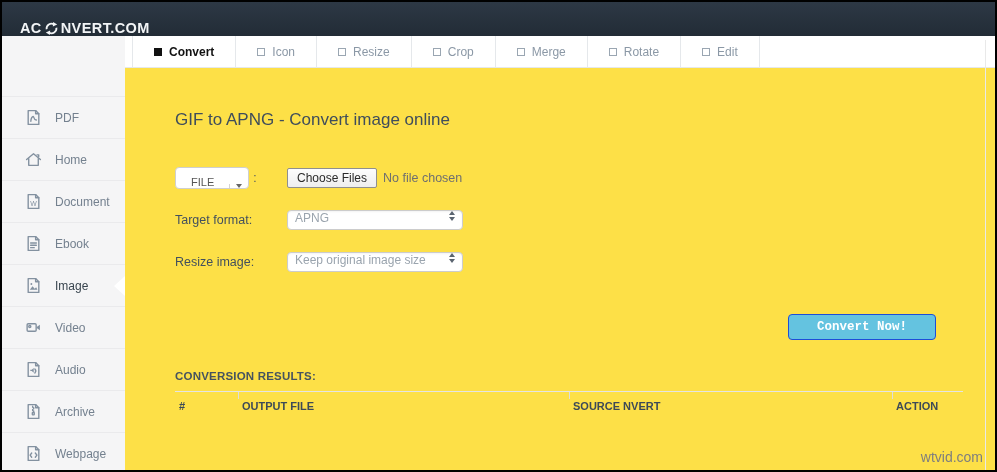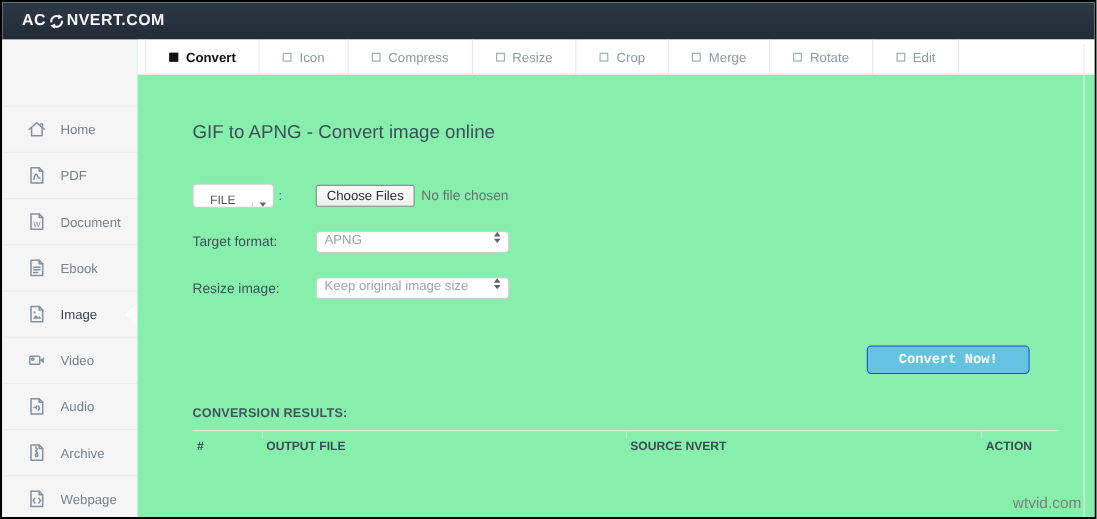--- a/index.html
+++ b/index.html
@@ -5,21 +5,21 @@
   * { margin:0; padding:0; box-sizing:border-box; }
   body { background:#fff; font-family:"Liberation Sans", sans-serif; }
   .frame {
     position:relative; width:997px; height:472px;
     border:2px solid #000; background:#fff; overflow:hidden;
   }
   
   .topbar {
     position:absolute; top:0; left:0; right:0; height:34px;
     background:linear-gradient(#2d3845,#222c36);
-    display:flex; align-items:center; padding-left:18px;
+    display:flex; align-items:flex-end; padding-left:18px;
   }
   .logo { display:flex; align-items:center; color:#f2f4f6; font-weight:bold;
           font-size:14.5px; letter-spacing:.4px; cursor:pointer; }
   .logo svg { margin:0 2px; }
   
   .sidebar {
     position:absolute; top:34px; left:0; bottom:0; width:123px;
     background:#f5f5f6;
   }
   .side-spacer { height:60px; }
@@ -32,21 +32,21 @@
   .side-item .icn svg { width:17px; height:17px; stroke:#8391a0; fill:none;
                         stroke-width:1.3; stroke-linejoin:round; stroke-linecap:round; }
   .side-item.active { color:#39454f; }
   .side-item.active .notch {
     position:absolute; right:0; top:50%; margin-top:-10px;
     width:0; height:0;
     border-top:10px solid transparent; border-bottom:10px solid transparent;
     border-right:11px solid #ffffff;
   }
   
-  .main { position:absolute; left:123px; top:34px; right:0; bottom:0; background:#86efac; }
+  .main { position:absolute; left:123px; top:34px; right:0; bottom:0; background:#fde047; }
   .right-edge { position:absolute; top:4px; bottom:0; right:9px; width:1px; background:#e9e9e9; }
   .tabbar {
     display:flex; padding-left:7px; border-bottom:1px solid #e5e8eb; height:32px;
     background:#fff;
   }
   .tab {
     display:flex; align-items:center; gap:7px; padding:0 21px;
     font-size:12px; color:#8b98a6; border-right:1px solid #e5e8eb; cursor:pointer;
   }
   .tab:first-child { border-left:1px solid #e5e8eb; }
@@ -124,44 +124,44 @@
       <span>NVERT.COM</span>
     </div>
   </div>
 
   <div class="sidebar">
     <div class="side-spacer"></div>
 
     <div class="side-item">
       <span class="icn">
         <svg viewBox="0 0 16 16">
+            <path d="M3 1.5 h7 l3 3 V14.5 H3 z"></path>
+            <path d="M10 1.5 v3 h3"></path>
+            <path d="M5.5 11.5 c0-2.5 1.2-4.5 2.2-4.5 s.3 3.5 3 3.3"></path>
+          </svg>
+      </span>
+      <span>PDF</span>
+    </div>
+
+    <div class="side-item">
+      <span class="icn">
+        <svg viewBox="0 0 16 16">
             <path d="M1.5 8 8 2.5 14.5 8"></path>
             <path d="M3.5 7.2 V13.5 H12.5 V7.2"></path>
             <path d="M11.3 3.6 h1.6 v1.6"></path>
           </svg>
       </span>
       <span>Home</span>
     </div>
 
     <div class="side-item">
       <span class="icn">
         <svg viewBox="0 0 16 16">
             <path d="M3 1.5 h7 l3 3 V14.5 H3 z"></path>
             <path d="M10 1.5 v3 h3"></path>
-            <path d="M5.5 11.5 c0-2.5 1.2-4.5 2.2-4.5 s.3 3.5 3 3.3"></path>
-          </svg>
-      </span>
-      <span>PDF</span>
-    </div>
-
-    <div class="side-item">
-      <span class="icn">
-        <svg viewBox="0 0 16 16">
-            <path d="M3 1.5 h7 l3 3 V14.5 H3 z"></path>
-            <path d="M10 1.5 v3 h3"></path>
             <text x="8" y="12.3" font-size="6.5" text-anchor="middle" fill="#8391a0" stroke="none" font-family="Liberation Sans, sans-serif">W</text>
           </svg>
       </span>
       <span>Document</span>
     </div>
 
     <div class="side-item">
       <span class="icn">
         <svg viewBox="0 0 16 16">
             <path d="M3 1.5 h7 l3 3 V14.5 H3 z"></path>
@@ -236,24 +236,20 @@
     <div class="right-edge"></div>
 
     <div class="tabbar">
       <div class="tab active">
         <span class="sq"></span>
         <span>Convert</span>
       </div>
       <div class="tab">
         <span class="sq"></span>
         <span>Icon</span>
-      </div>
-      <div class="tab">
-        <span class="sq"></span>
-        <span>Compress</span>
       </div>
       <div class="tab">
         <span class="sq"></span>
         <span>Resize</span>
       </div>
       <div class="tab">
         <span class="sq"></span>
         <span>Crop</span>
       </div>
       <div class="tab">

